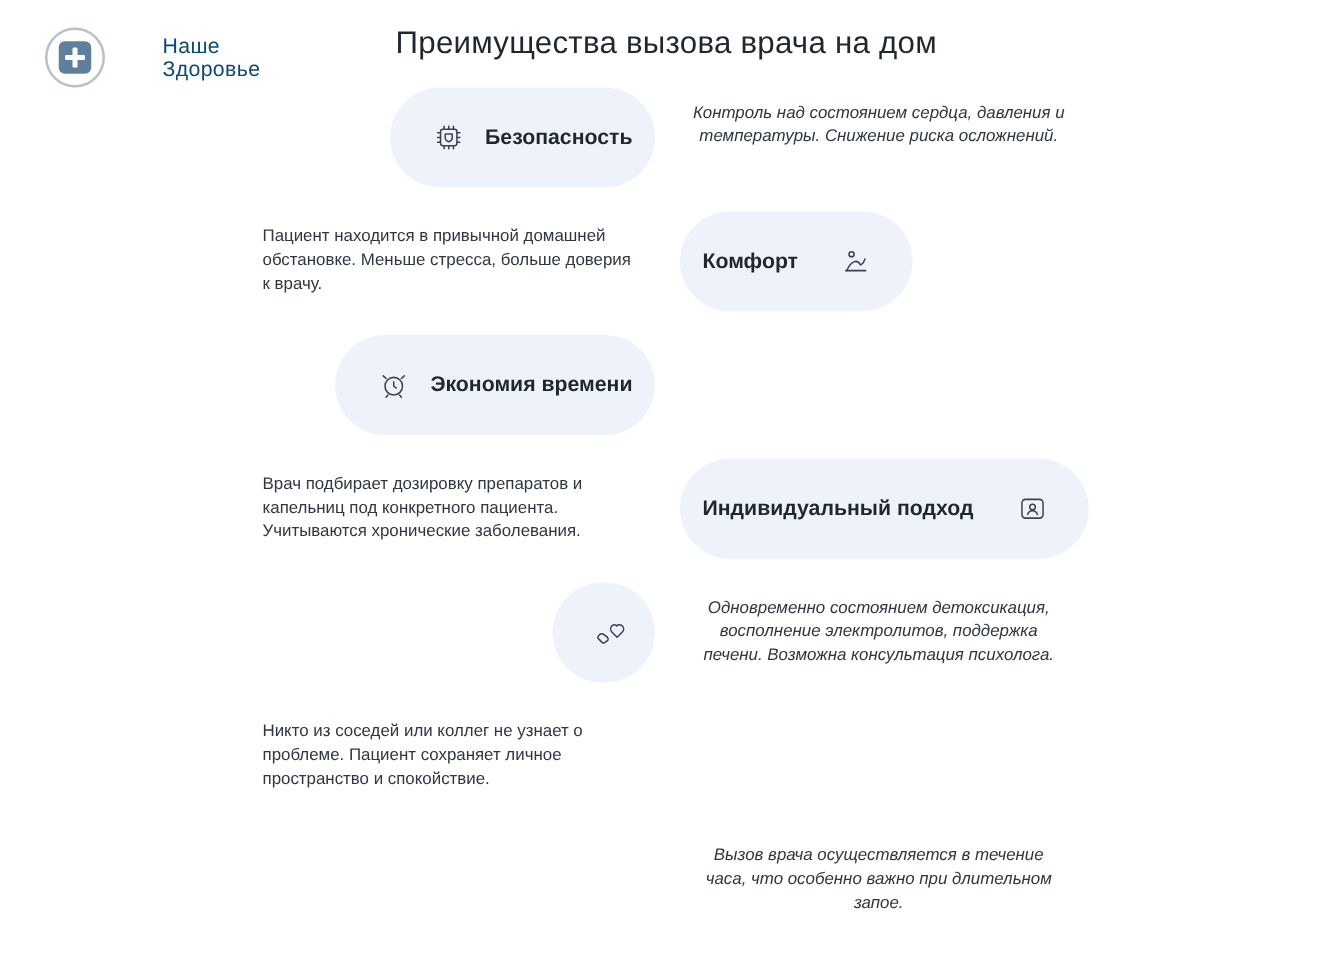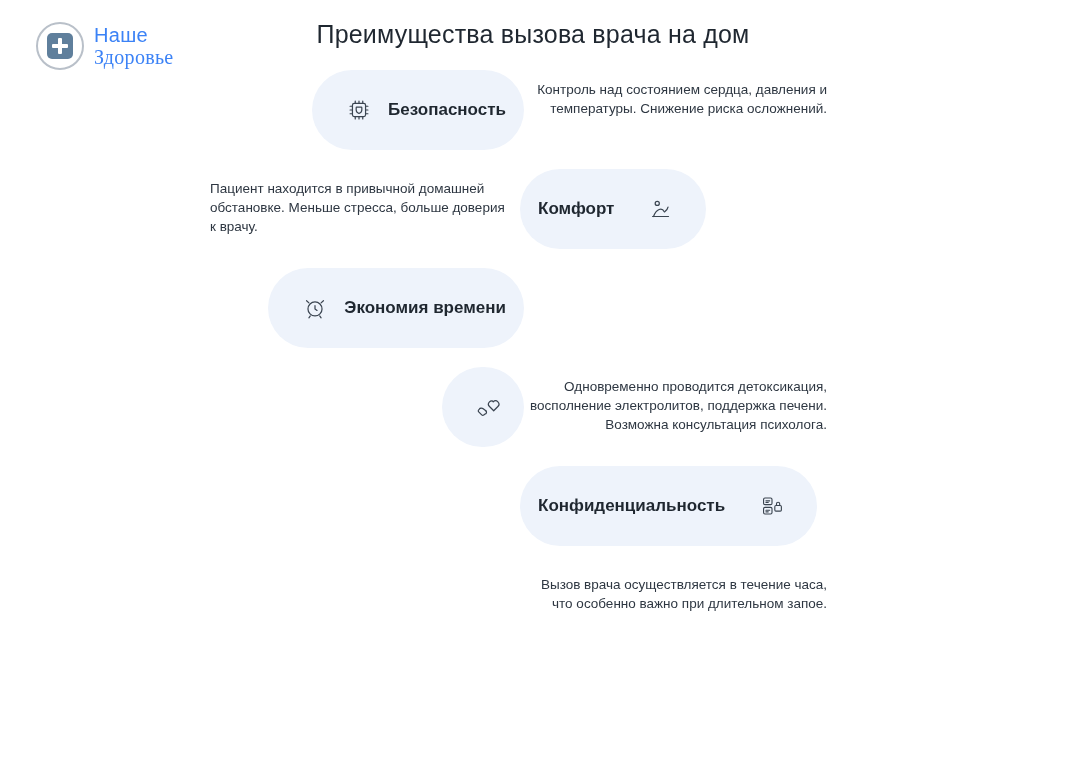--- a/index.html
+++ b/index.html
@@ -58,25 +58,26 @@
   }
   .logo-cross::after {
     top: 50%;
     left: 5px;
     height: 4px;
     width: 16px;
     transform: translateY(-50%);
   }
   .logo-text {
     line-height: 1.12;
-    color: #3b82f6;
-    font-size: 20px;
+    color: #0c4a6e;
+    font-size: 17px;
     letter-spacing: .3px;
-  }
-  .logo-text .l2 { display: block; font-family: Liberation Serif, serif; }
+    margin-left: 36px;
+  }
+  .logo-text .l2 { display: block; }
 
   
   .page-title {
     position: absolute;
     left: 0;
     right: 0;
     top: 20px;
     text-align: center;
     font-size: 25px;
     font-weight: normal;
@@ -107,42 +108,43 @@
     box-sizing: border-box;
   }
   .pill.left {
     
     right: 542px;
     padding: 0 18px 0 30px;
     justify-content: flex-start;
     gap: 12px;
   }
   .pill.right {
-    left: 520px;
+    left: 544px;
     padding: 0 28px 0 18px;
     justify-content: flex-start;
     gap: 30px;
   }
   .pill-label {
     font-size: 17px;
     font-weight: bold;
     color: #1f2730;
     white-space: nowrap;
   }
   .desc {
     position: absolute;
     top: 10px;
     font-size: 13.5px;
     line-height: 1.42;
     color: #2e3742;
   }
   .desc.right-side {
-    left: 527px;
+    left: 553px;
     width: 300px;
-    text-align: right;
+    text-align: center;
+    font-style: italic;
   }
   .desc.left-side {
     right: 556px;
     width: 300px;
   }
   .icon {
     width: 34px;
     height: 34px;
     flex: 0 0 34px;
     color: #3a4450;
@@ -205,47 +207,49 @@
           <circle cx="16" cy="17" r="7.5"></circle>
           <path d="M16 13.5V17l2.2 1.6"></path>
           <path d="M9.5 10.5 7 8.2M22.5 10.5 25 8.2"></path>
           <path d="M11 24.5 9.5 26.5M21 24.5 22.5 26.5"></path>
         </svg>
       </span>
       <span class="pill-label">Экономия времени</span>
     </div>
   </div>
 
+  <div class="row">
+    <div class="desc left-side">Врач подбирает дозировку препаратов и капельниц под конкретного пациента. Учитываются хронические заболевания.</div>
+    <div class="pill right">
+      <span class="pill-label">Индивидуальный подход</span>
+      <span class="icon">
+        <svg viewBox="0 0 32 32" width="30" height="30" fill="none" stroke="#3a4450" stroke-width="1.3" stroke-linecap="round" stroke-linejoin="round">
+          <rect x="7" y="8" width="18" height="16" rx="3"></rect>
+          <circle cx="16" cy="14.5" r="2.4"></circle>
+          <path d="M11.8 20.8c.8-2 2.4-3 4.2-3s3.4 1 4.2 3"></path>
+        </svg>
+      </span>
+    </div>
+  </div>
 
   <div class="row">
     <div class="pill left">
       <span class="icon">
         <svg viewBox="0 0 32 32" width="30" height="30" fill="none" stroke="#3a4450" stroke-width="1.3" stroke-linecap="round" stroke-linejoin="round">
           <path d="M20.5 10.5c1.4-1.4 3.6-1.4 5 0 1.4 1.4 1.4 3.6 0 5L21 20l-4.5-4.5c-1.4-1.4-1.4-3.6 0-5 1.4-1.4 3.6-1.4 4 0"></path>
           <path d="M6.5 17.5c1.2-.6 2.4-.4 3.3.3l2.8 2.2"></path>
           <path d="M6.5 17.5 5 19c-.6.6-.6 1.6 0 2.2l3.2 3.2c.6.6 1.5.7 2.2.2l1.8-1.3"></path>
           <path d="M12.6 20v.1c.9.7 1 2 .2 2.9"></path>
         </svg>
       </span>
     </div>
-    <div class="desc right-side">Одновременно проводится детоксикация, восполнение электролитов, поддержка печени. Возможна консультация психолога.</div>
-  </div>
-
-  <div class="row">
-    <div class="pill right">
-      <span class="pill-label">Конфиденциальность</span>
-      <span class="icon">
-        <svg viewBox="0 0 32 32" width="30" height="30" fill="none" stroke="#3a4450" stroke-width="1.2" stroke-linecap="round" stroke-linejoin="round">
-          <rect x="7" y="7.5" width="9" height="7" rx="1.5"></rect>
-          <rect x="7" y="17.5" width="9" height="7" rx="1.5"></rect>
-          <path d="M9.5 10.5h4M9.5 12.2h2.5M9.5 20.5h4M9.5 22.2h2.5"></path>
-          <rect x="19" y="15.5" width="7" height="6" rx="1.2"></rect>
-          <path d="M20.8 15.5v-1.8a1.7 1.7 0 0 1 3.4 0v1.8"></path>
-        </svg>
-      </span>
-    </div>
+    <div class="desc right-side">Одновременно состоянием детоксикация, восполнение электролитов, поддержка печени. Возможна консультация психолога.</div>
+  </div>
+
+  <div class="row">
+    <div class="desc left-side">Никто из соседей или коллег не узнает о проблеме. Пациент сохраняет личное пространство и спокойствие.</div>
   </div>
 
   <div class="row">
     <div class="desc right-side">Вызов врача осуществляется в течение часа, что особенно важно при длительном запое.</div>
   </div>
 
 </div>
 
 </body></html>

